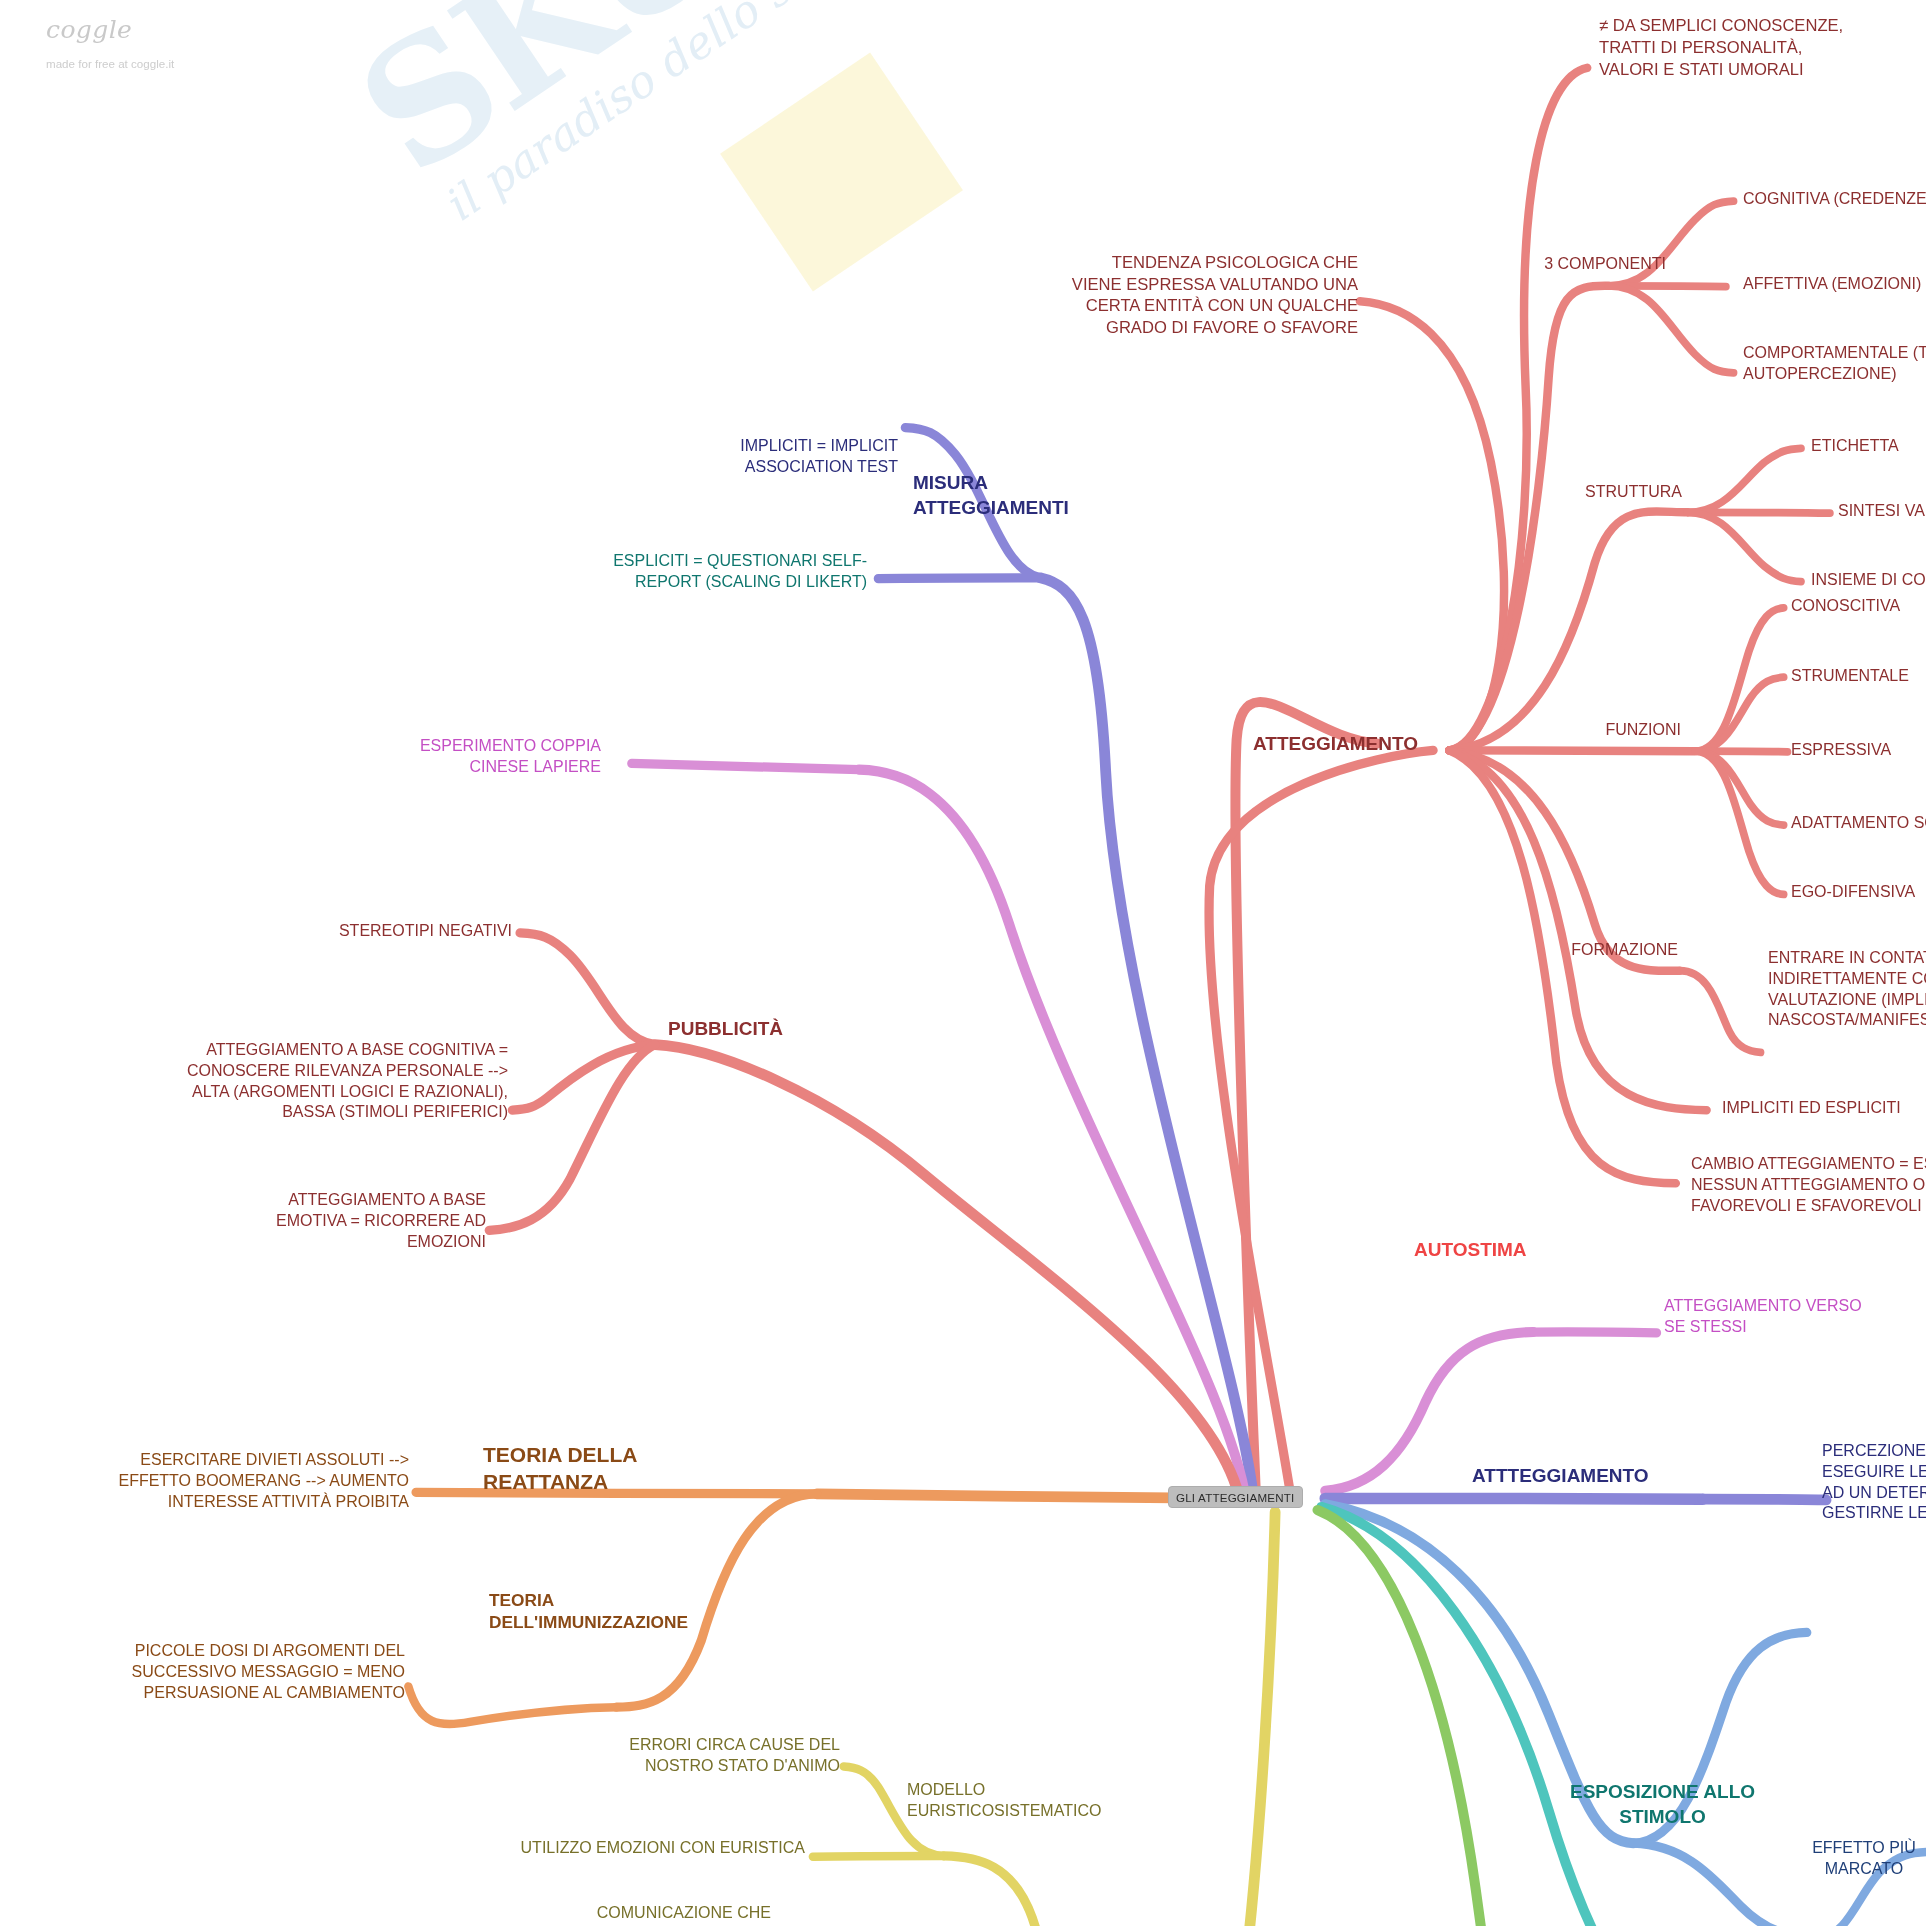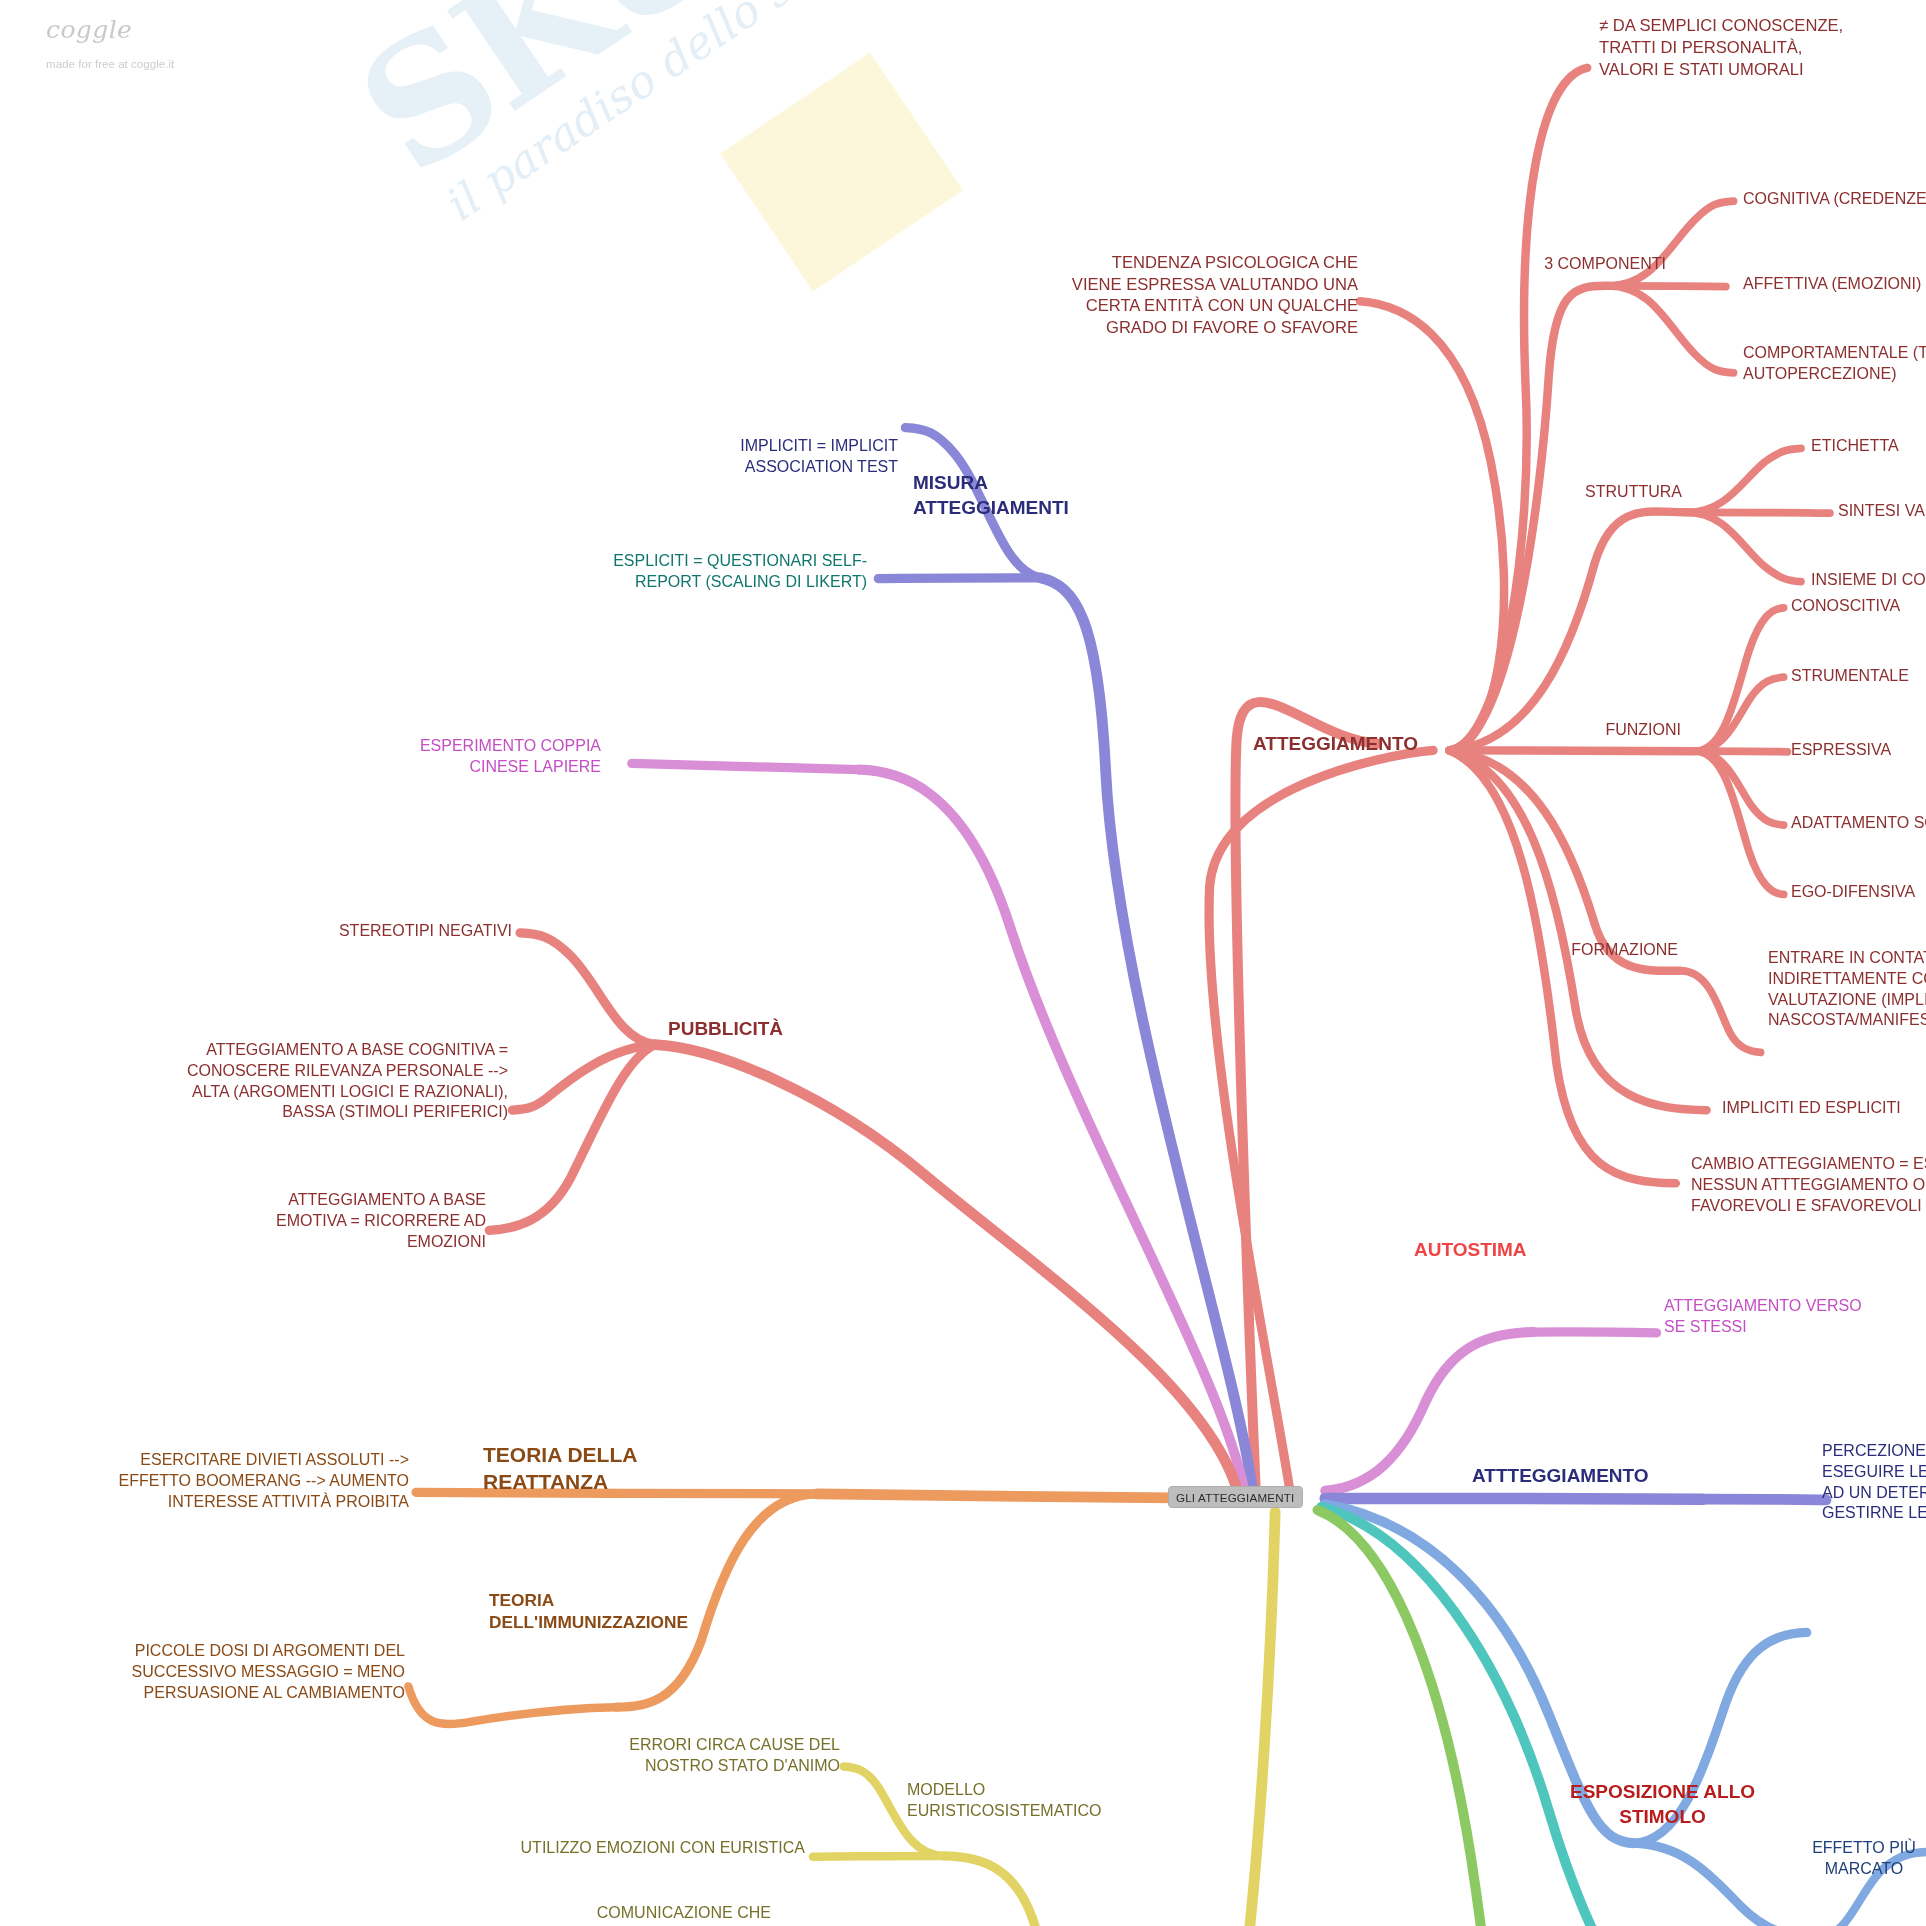--- a/index.html
+++ b/index.html
@@ -250,21 +250,21 @@
   <div class="node bold" style="left:1414px;top:1238px;width:231px;font-size:19px;color:#ef4444;">AUTOSTIMA</div>
   <div class="node" style="left:1664px;top:1296px;width:347px;font-size:16px;color:#c44fc4;">ATTEGGIAMENTO VERSO
 SE STESSI</div>
 
   <div class="node bold" style="left:1472px;top:1464px;width:277px;font-size:19px;color:#2b2d7a;">ATTTEGGIAMENTO</div>
   <div class="node" style="left:1822px;top:1441px;width:520px;font-size:16px;color:#2b2d7a;">PERCEZIONE DI ESSERE CAPACI DI
 ESEGUIRE LE AZIONI NECESSARIE
 AD UN DETERMINATO COMPITO E
 GESTIRNE LE CONSEGUENZE</div>
 
-  <div class="node bold" style="left:1522px;top:1780px;width:281px;text-align:center;font-size:19px;color:#b91c1c;">ESPOSIZIONE ALLO
+  <div class="node bold" style="left:1522px;top:1780px;width:281px;text-align:center;font-size:19px;color:#0f766e;">ESPOSIZIONE ALLO
 STIMOLO</div>
 
   <div class="node" style="left:1764px;top:1838px;width:200px;text-align:center;font-size:16px;color:#1f3f78;">EFFETTO PIÙ
 MARCATO</div>
 
   <div class="node" style="left:907px;top:1780px;width:308px;font-size:16px;color:#77702a;">MODELLO
 EURISTICOSISTEMATICO</div>
   <div class="node" style="left:547px;top:1735px;width:293px;text-align:right;font-size:16px;color:#77702a;">ERRORI CIRCA CAUSE DEL
 NOSTRO STATO D'ANIMO</div>
   <div class="node" style="left:435px;top:1838px;width:370px;text-align:right;font-size:16px;color:#77702a;">UTILIZZO EMOZIONI CON EURISTICA</div>

